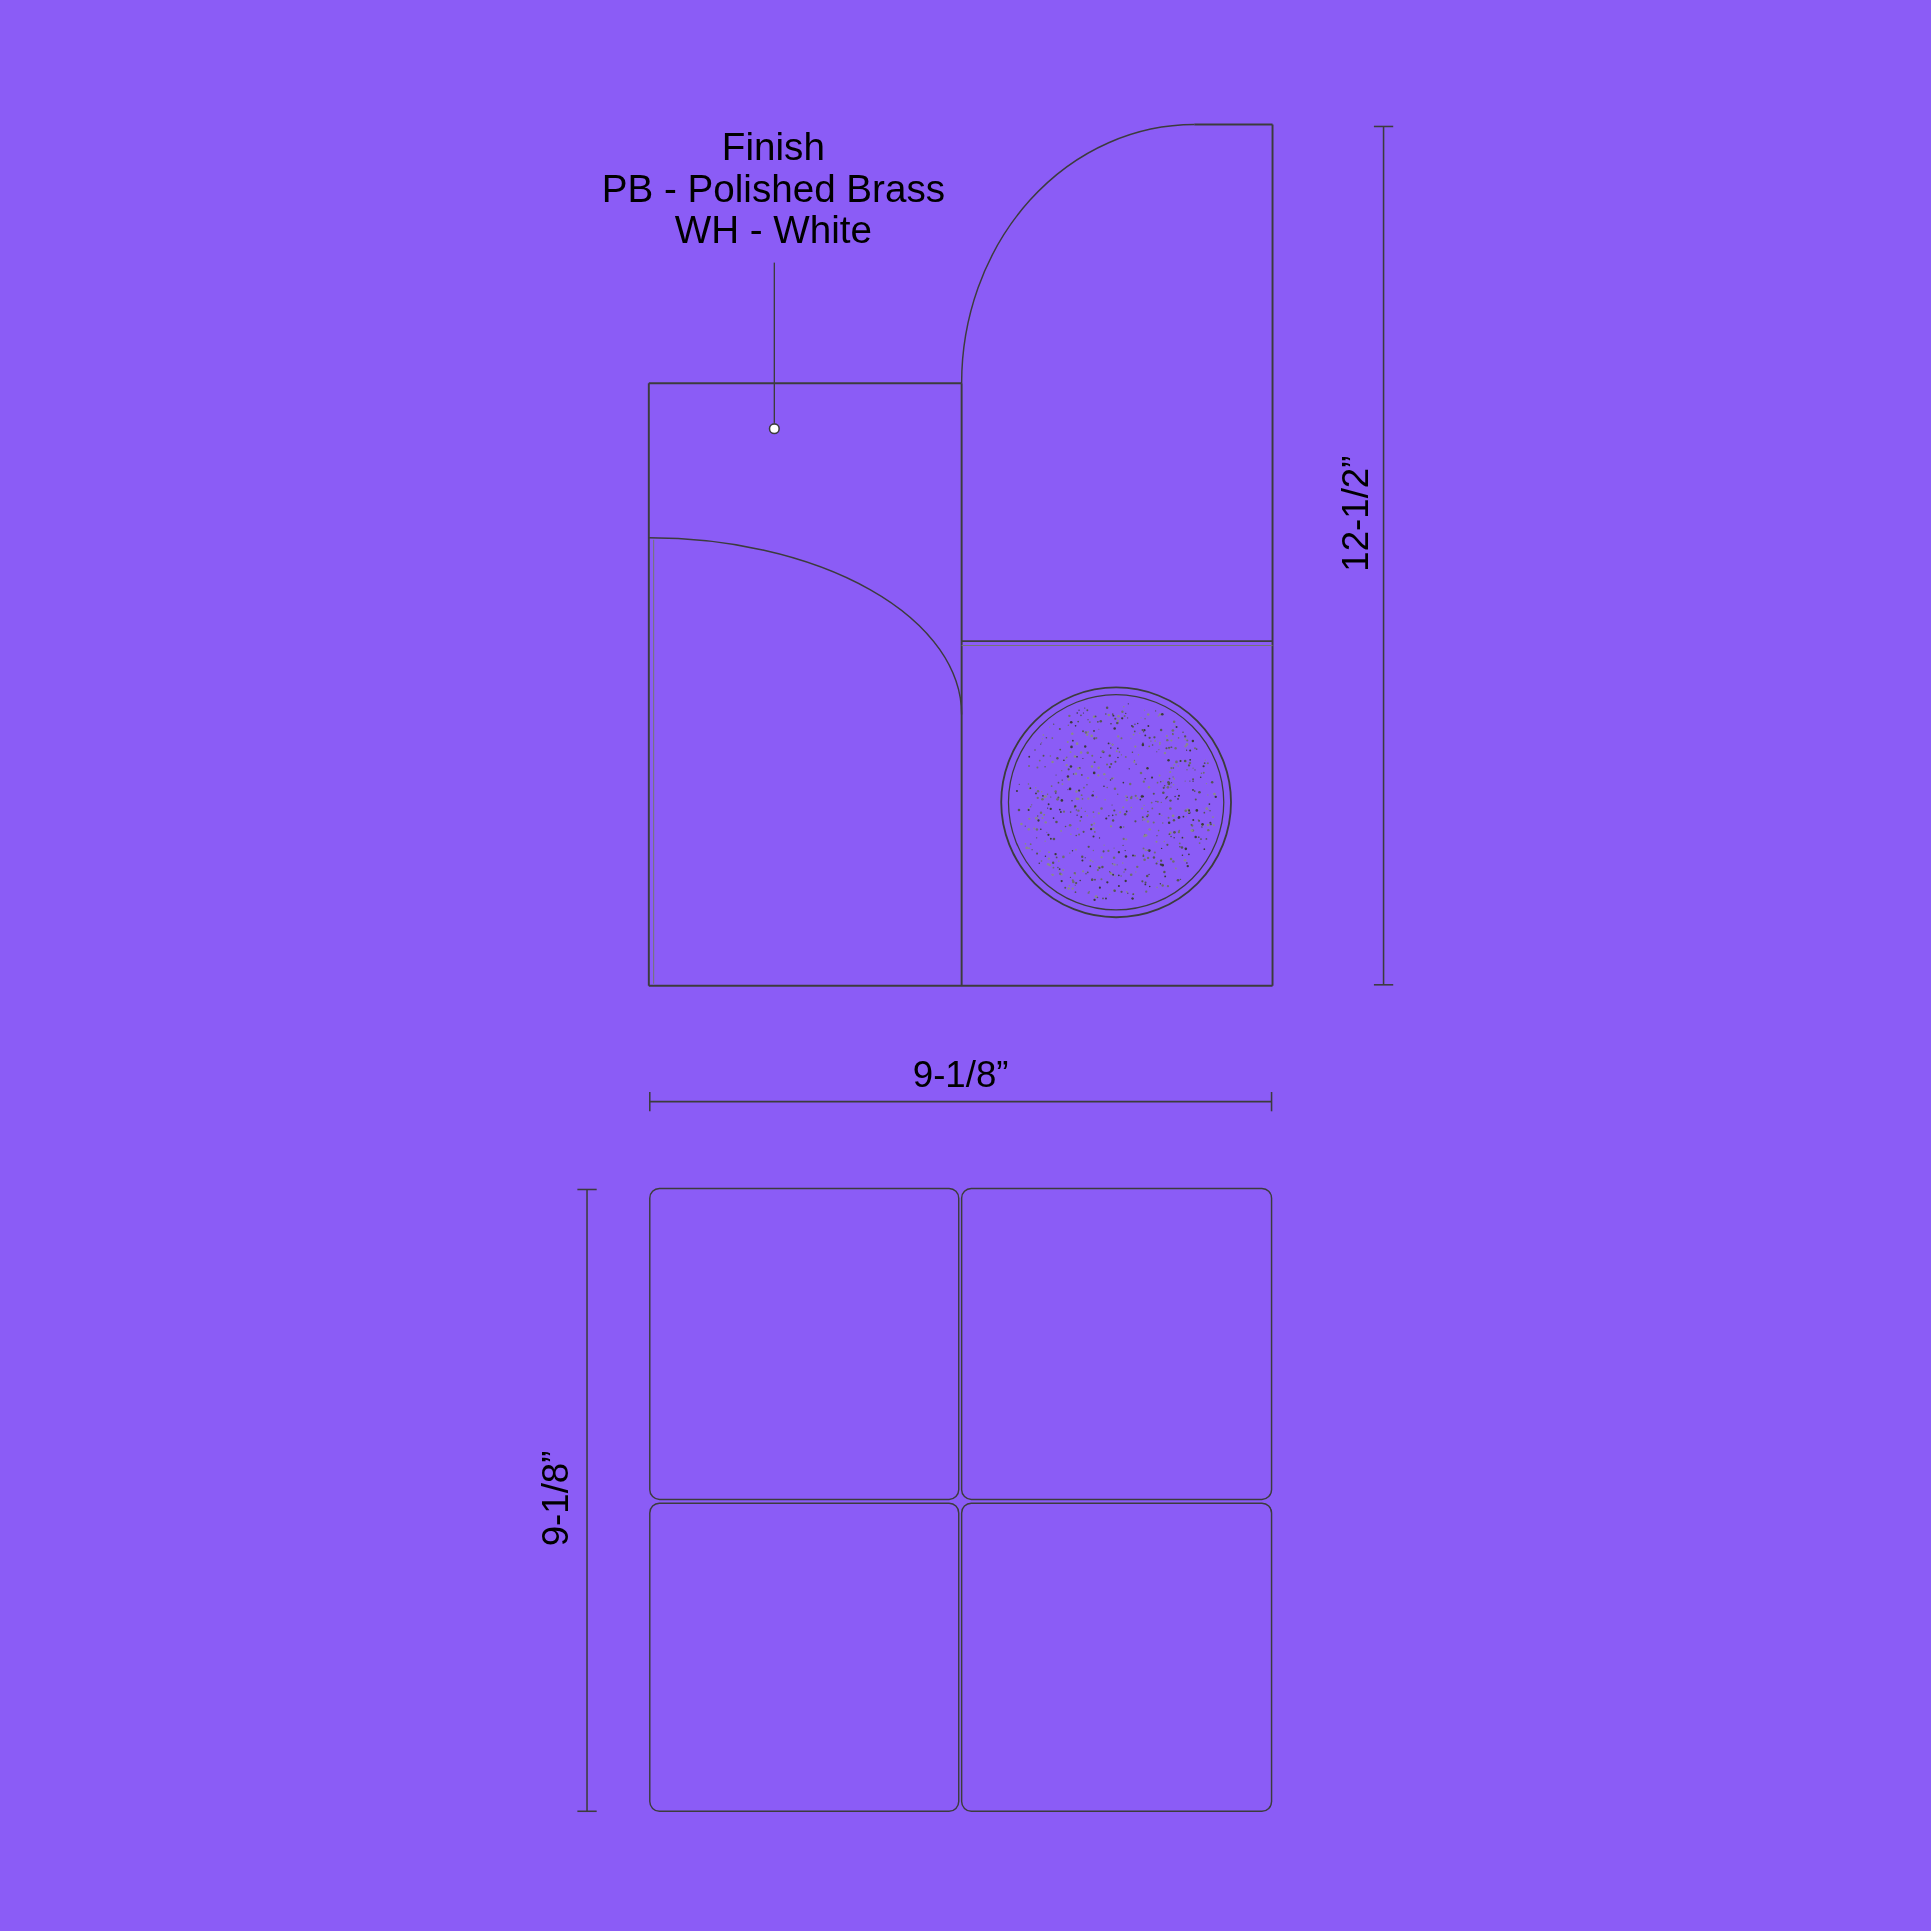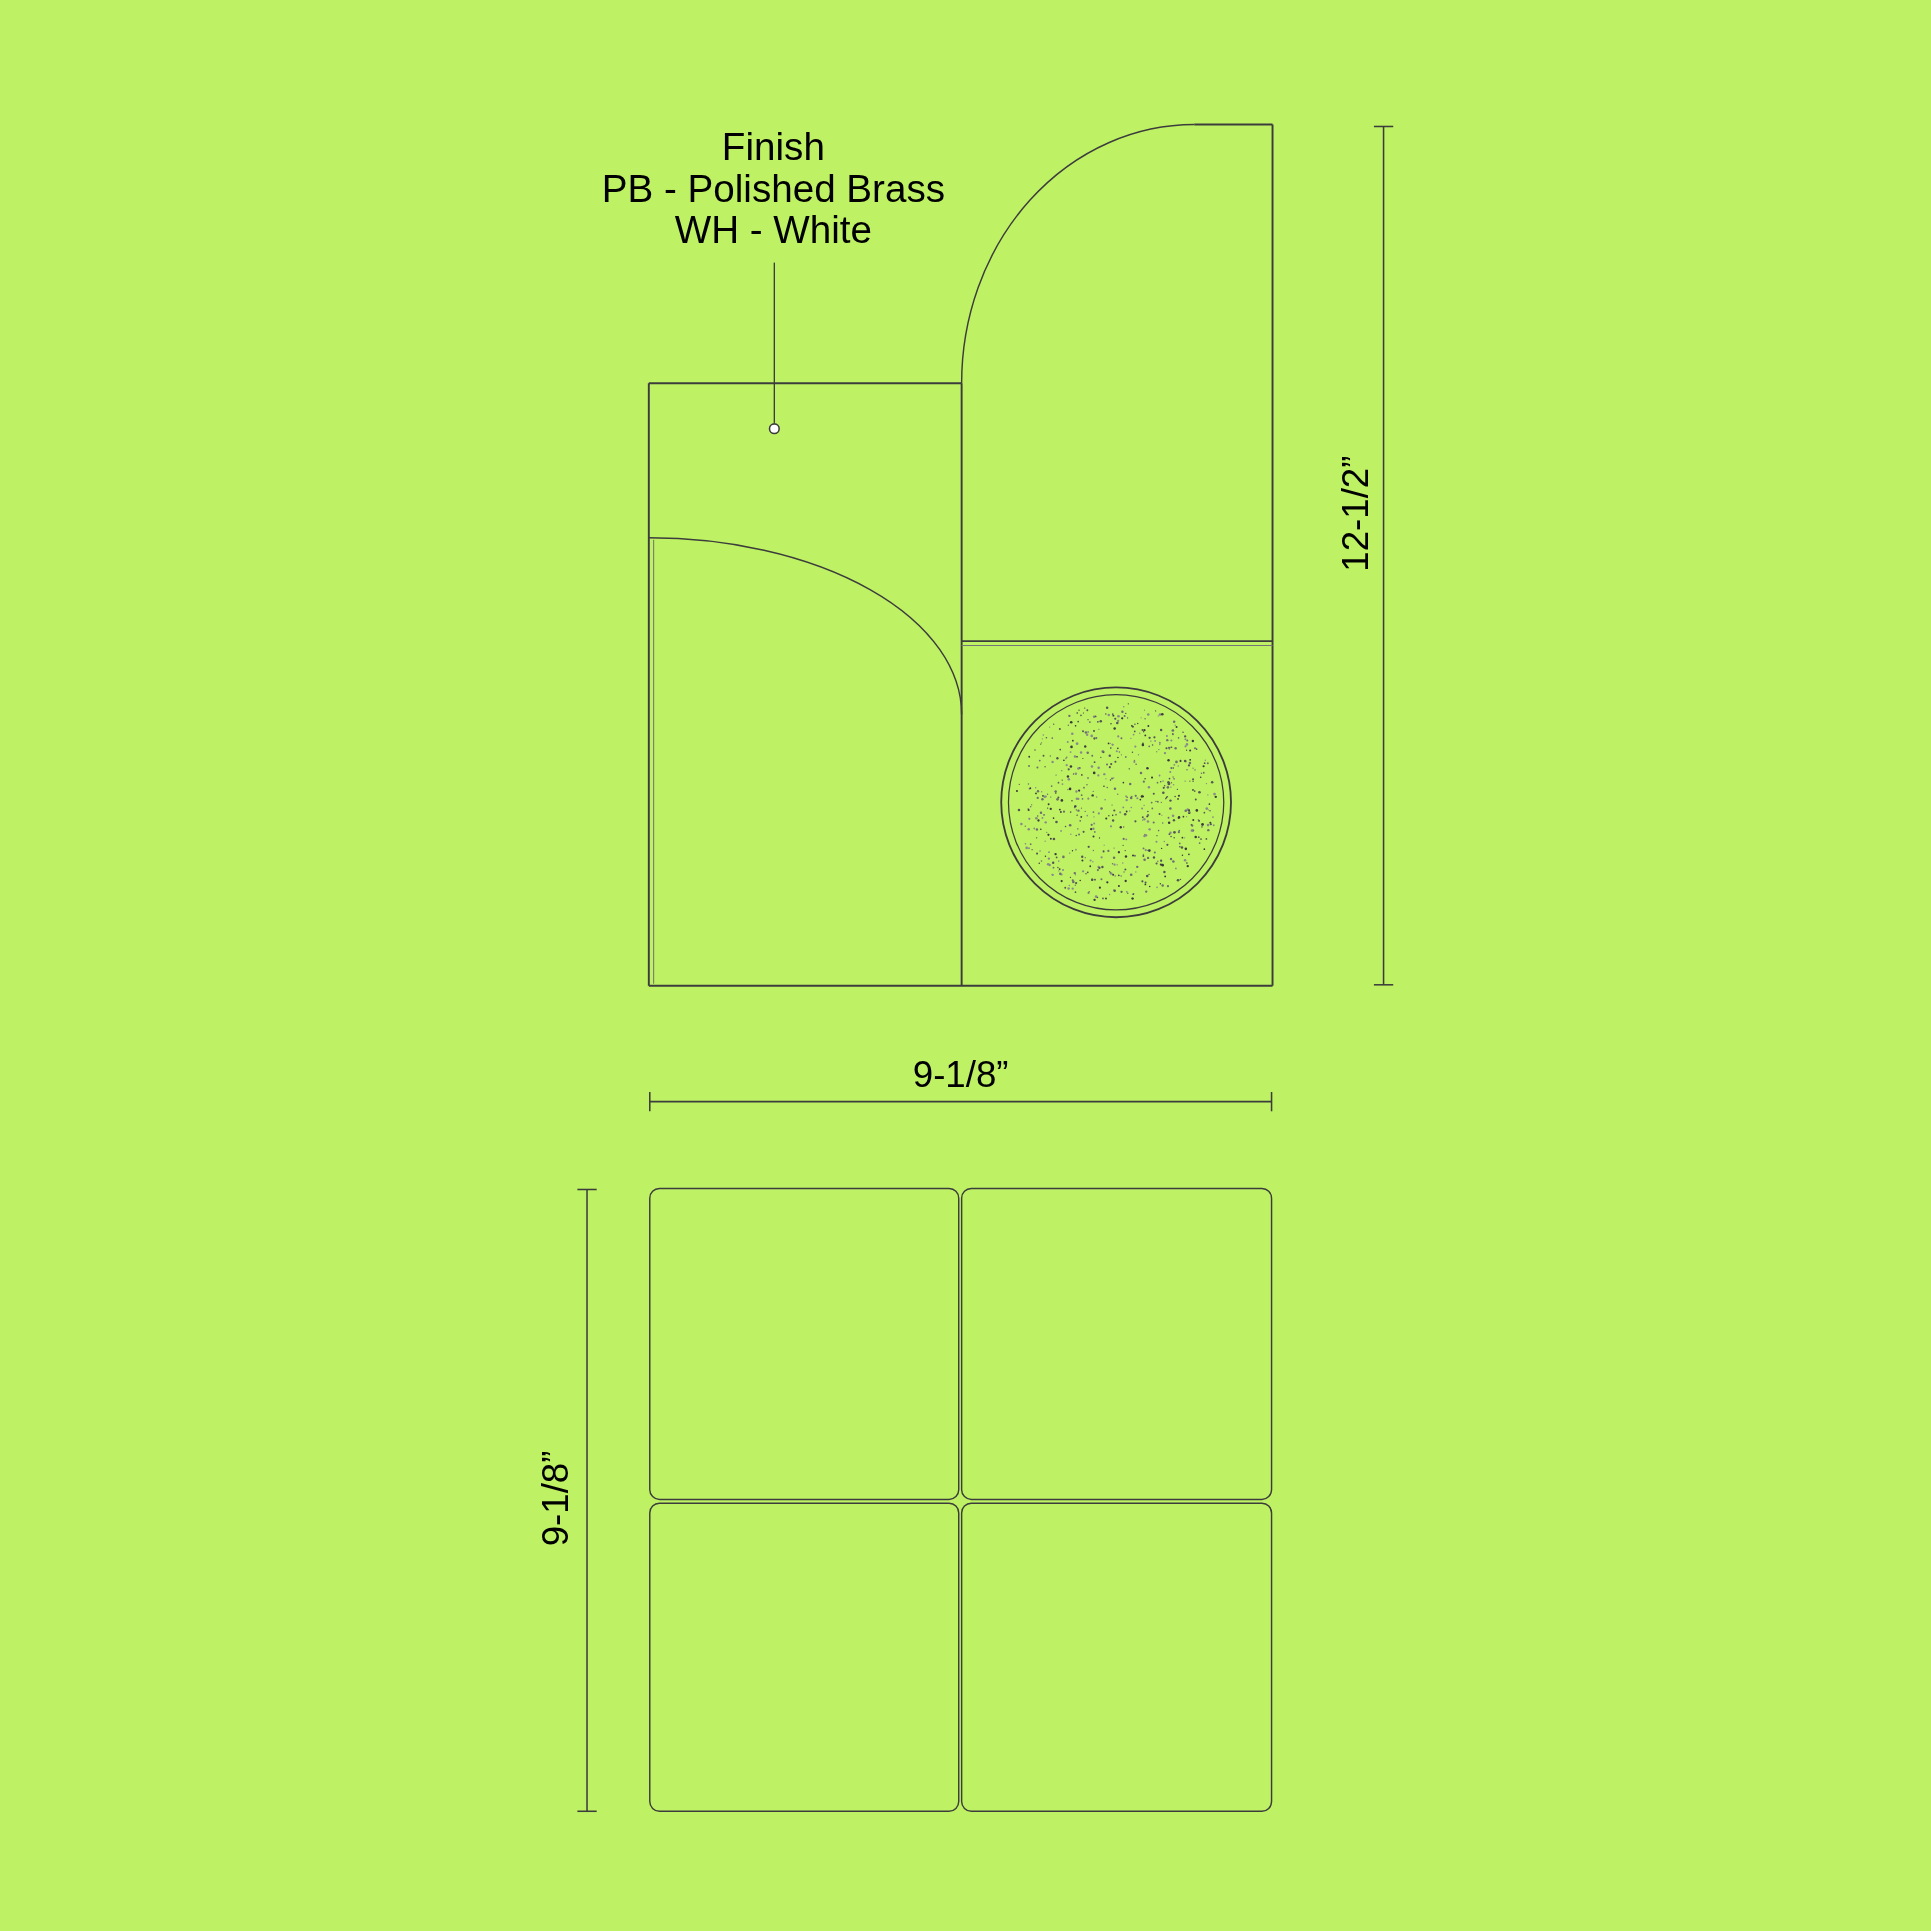--- a/index.html
+++ b/index.html
@@ -3,21 +3,21 @@
 <meta charset="utf-8">
 <style>
   html, body {
     margin: 0;
     padding: 0;
     background: #ffffff;
   }
   .canvas-wrap {
     width: 1931px;
     height: 1931px;
-    background: #bef264;
+    background: #8b5cf6;
     position: relative;
   }
   svg {
     display: block;
     width: 1931px;
     height: 1931px;
   }
   text {
     font-family: "Liberation Sans", sans-serif;
     fill: #000000;

